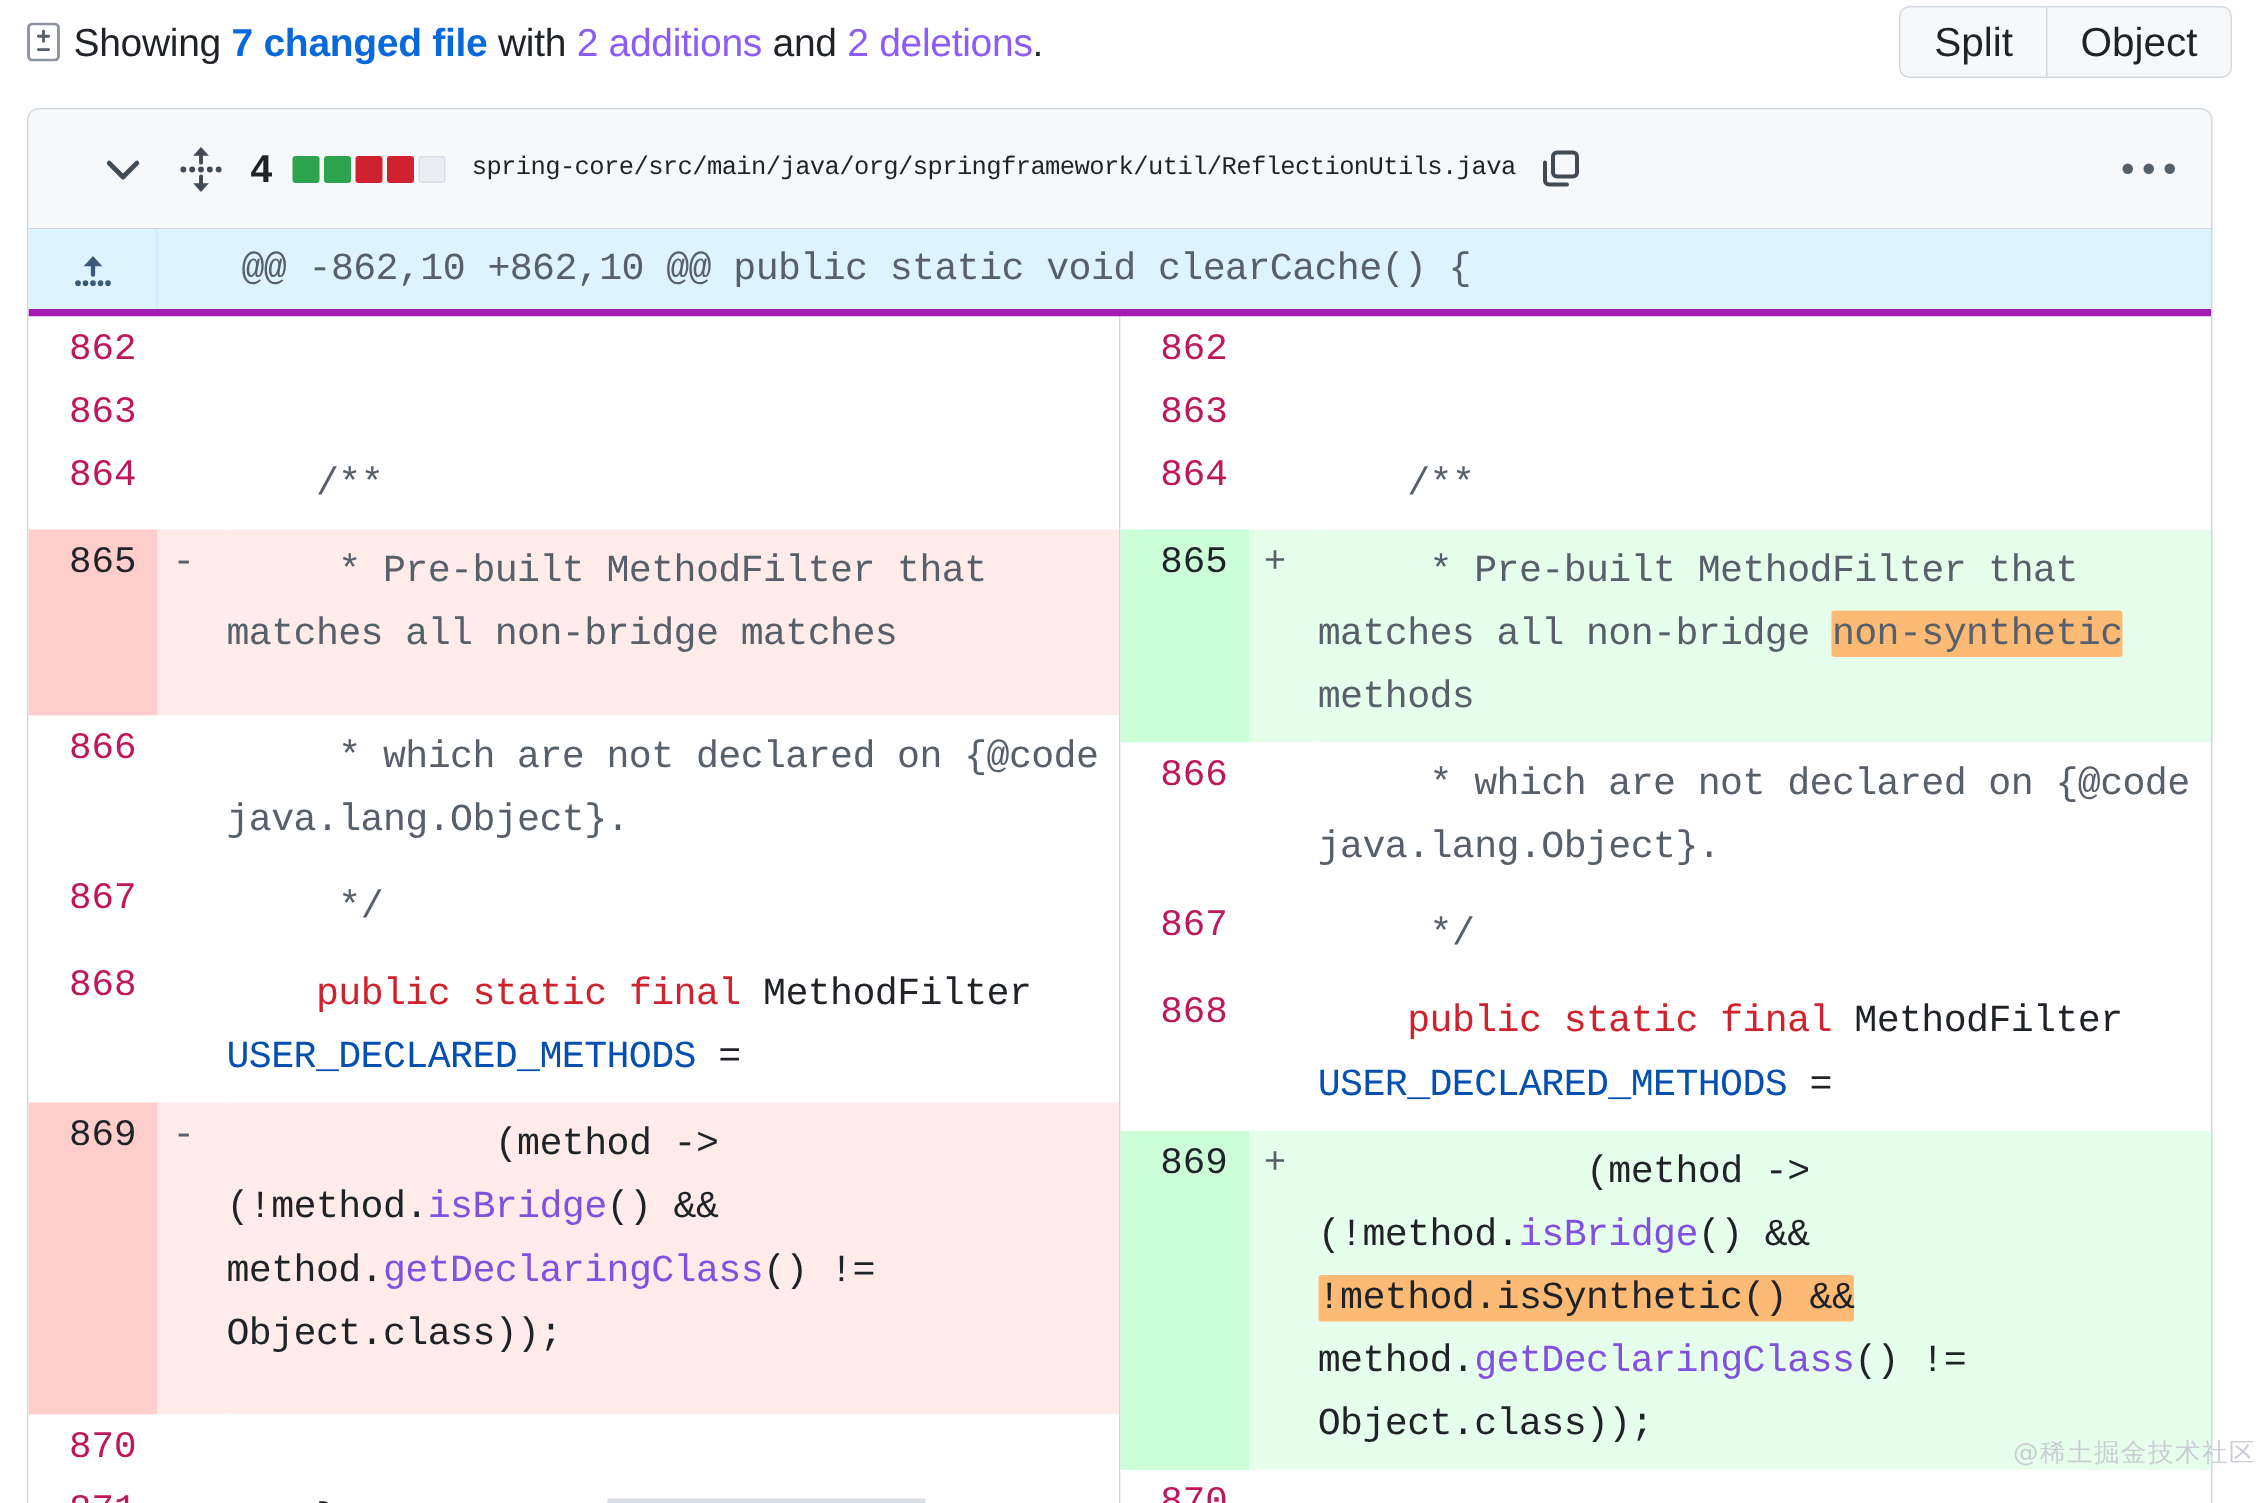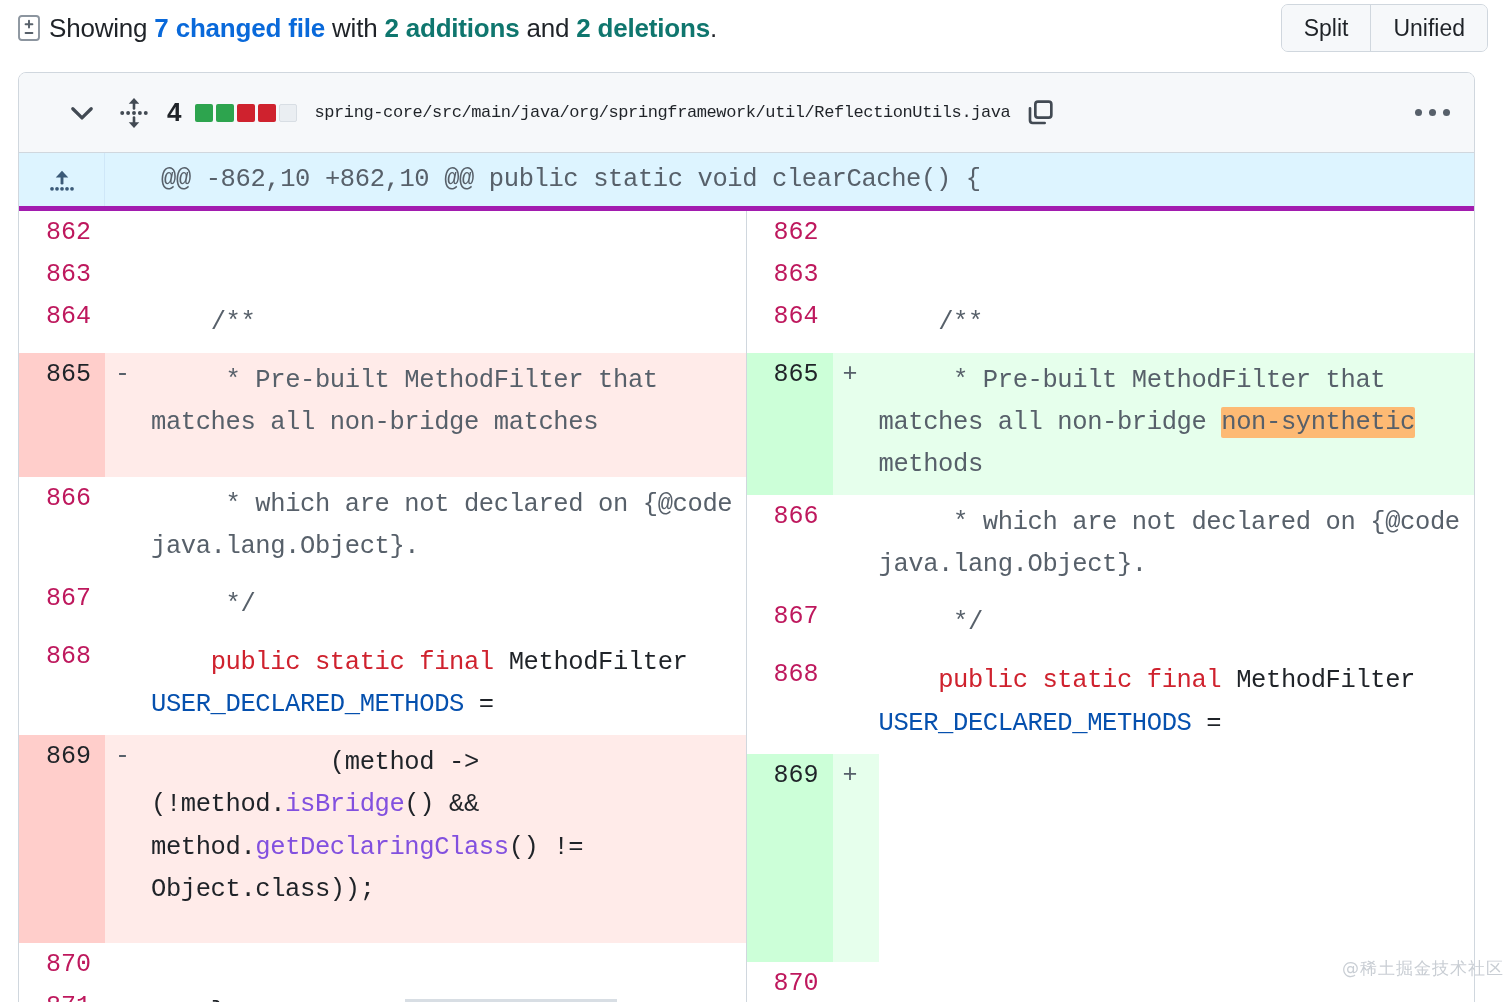--- a/index.html
+++ b/index.html
@@ -16,30 +16,30 @@
   .summary-bar {
     position: absolute; left: 0; top: 0; width: 1512px; height: 56px;
     display: flex; align-items: center; padding: 0 18px 0 18px;
   }
   .summary-left { display: flex; align-items: center; gap: 9px; flex: 1 1 auto; }
   .file-diff-icon { width: 22px; height: 26px; flex: 0 0 auto; display:block; }
   .summary-text {
     font-size: 26px; color: #1f2328; letter-spacing: -0.2px; white-space: nowrap;
   }
   .summary-text .link { color: #0969da; font-weight: 700; }
-  .summary-text .strong { font-weight: 700; color:#0f766e; }
+  .summary-text .strong { font-weight: 400; color:#8b5cf6; }
 
   
   .seg {
     display: flex; align-items: stretch; border: 1px solid #d0d7de;
     border-radius: 7px; overflow: hidden; background: #f6f8fa;
     height: 48px; margin-right: 6px;
   }
   .seg-btn {
-    font-size: 23px; color: #1f2328; background: #f6f8fa;
+    font-size: 27px; color: #1f2328; background: #f6f8fa;
     border: none; padding: 0 22px; cursor: pointer; display:flex;
     align-items:center; justify-content:center; font-family: inherit;
   }
   .seg-btn + .seg-btn { border-left: 1px solid #d0d7de; }
 
   
   .diff-card {
     position: absolute; left: 18px; top: 72px; width: 1457px;
     border: 1px solid #d0d7de; border-radius: 8px; background: #fff;
     overflow: hidden;
@@ -136,21 +136,21 @@
   <div class="summary-bar">
     <div class="summary-left">
       <svg class="file-diff-icon" viewBox="0 0 16 19">
         <rect x="0.7" y="0.7" width="14.6" height="17.6" rx="2" fill="#fff" stroke="#8c959f" stroke-width="1.4"></rect>
         <path d="M8 4.2v5M5.5 6.7h5M5.5 13.2h5" stroke="#57606a" stroke-width="1.4" stroke-linecap="round"></path>
       </svg>
       <span class="summary-text"><span>Showing </span><span class="link">7 changed file</span><span> with </span><span class="strong">2 additions</span><span> and </span><span class="strong">2 deletions</span><span>.</span></span>
     </div>
     <div class="seg">
       <button class="seg-btn">Split</button>
-      <button class="seg-btn">Unified</button>
+      <button class="seg-btn">Object</button>
     </div>
   </div>
 
   <div class="diff-card">
 
     <div class="file-header">
       <svg class="fh-chevron" viewBox="0 0 24 24">
         <path d="M5.5 9l6.5 6.5L18.5 9" fill="none" stroke="#424a53" stroke-width="2.3" stroke-linecap="round" stroke-linejoin="round"></path>
       </svg>
       <svg class="fh-expander" viewBox="0 0 22 26">
@@ -297,20 +297,21 @@
         </div>
         <div class="drow ctx" style="min-height:84px;">
           <div class="gutter">868</div>
           <div class="marker"></div>
           <div class="code">    <span class="kw">public static final</span> MethodFilter <span class="cst">USER_DECLARED_METHODS</span> =</div>
         </div>
 
         <div class="drow add" style="min-height:208px;">
           <div class="gutter">869</div>
           <div class="marker">+</div>
+          <div class="code">            (method -&gt; (!method.<span class="fn">isBridge</span>() &amp;&amp; <span class="wd-add">!method.isSynthetic() &amp;&amp;</span> method.<span class="fn">getDeclaringClass</span>() != Object.class));</div>
         </div>
 
         <div class="drow ctx">
           <div class="gutter">870</div>
           <div class="marker"></div>
           <div class="code"></div>
         </div>
 
       </div>
     </div>

